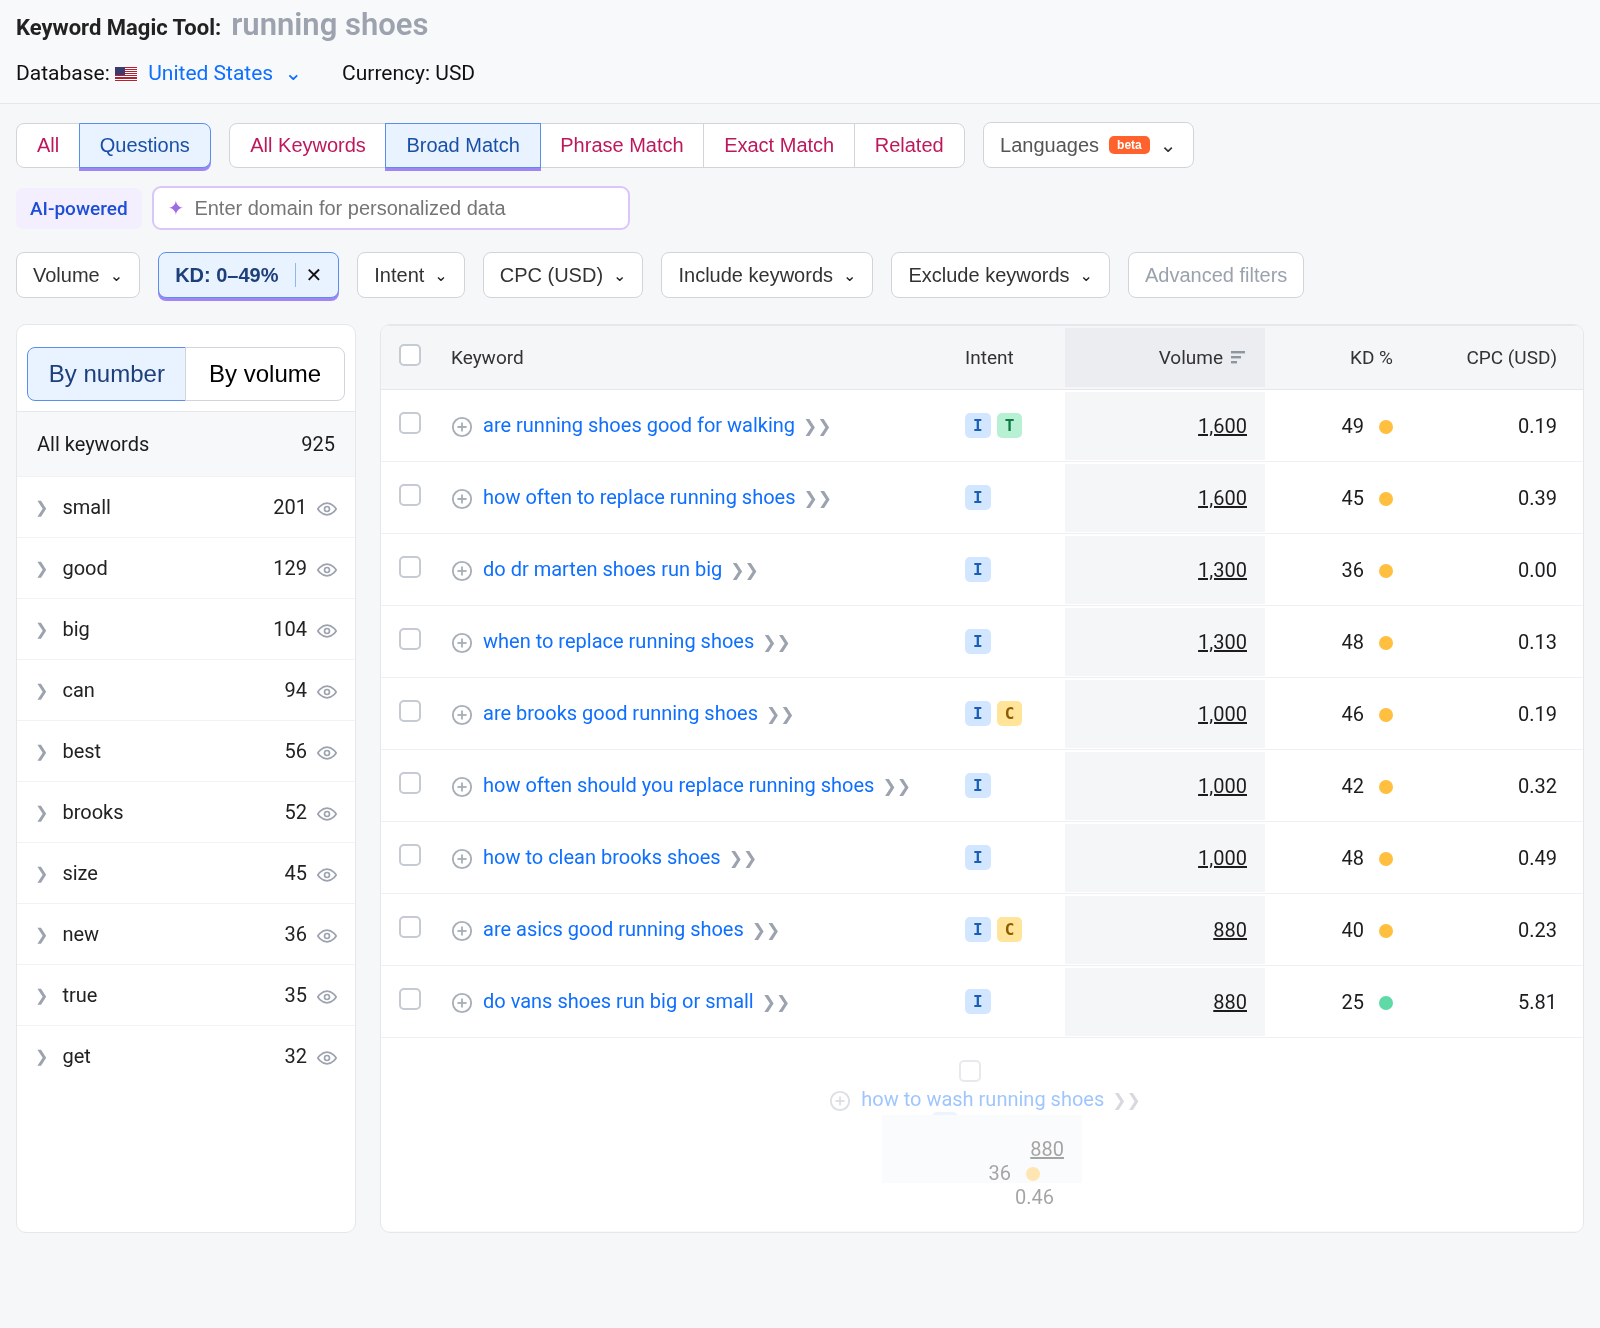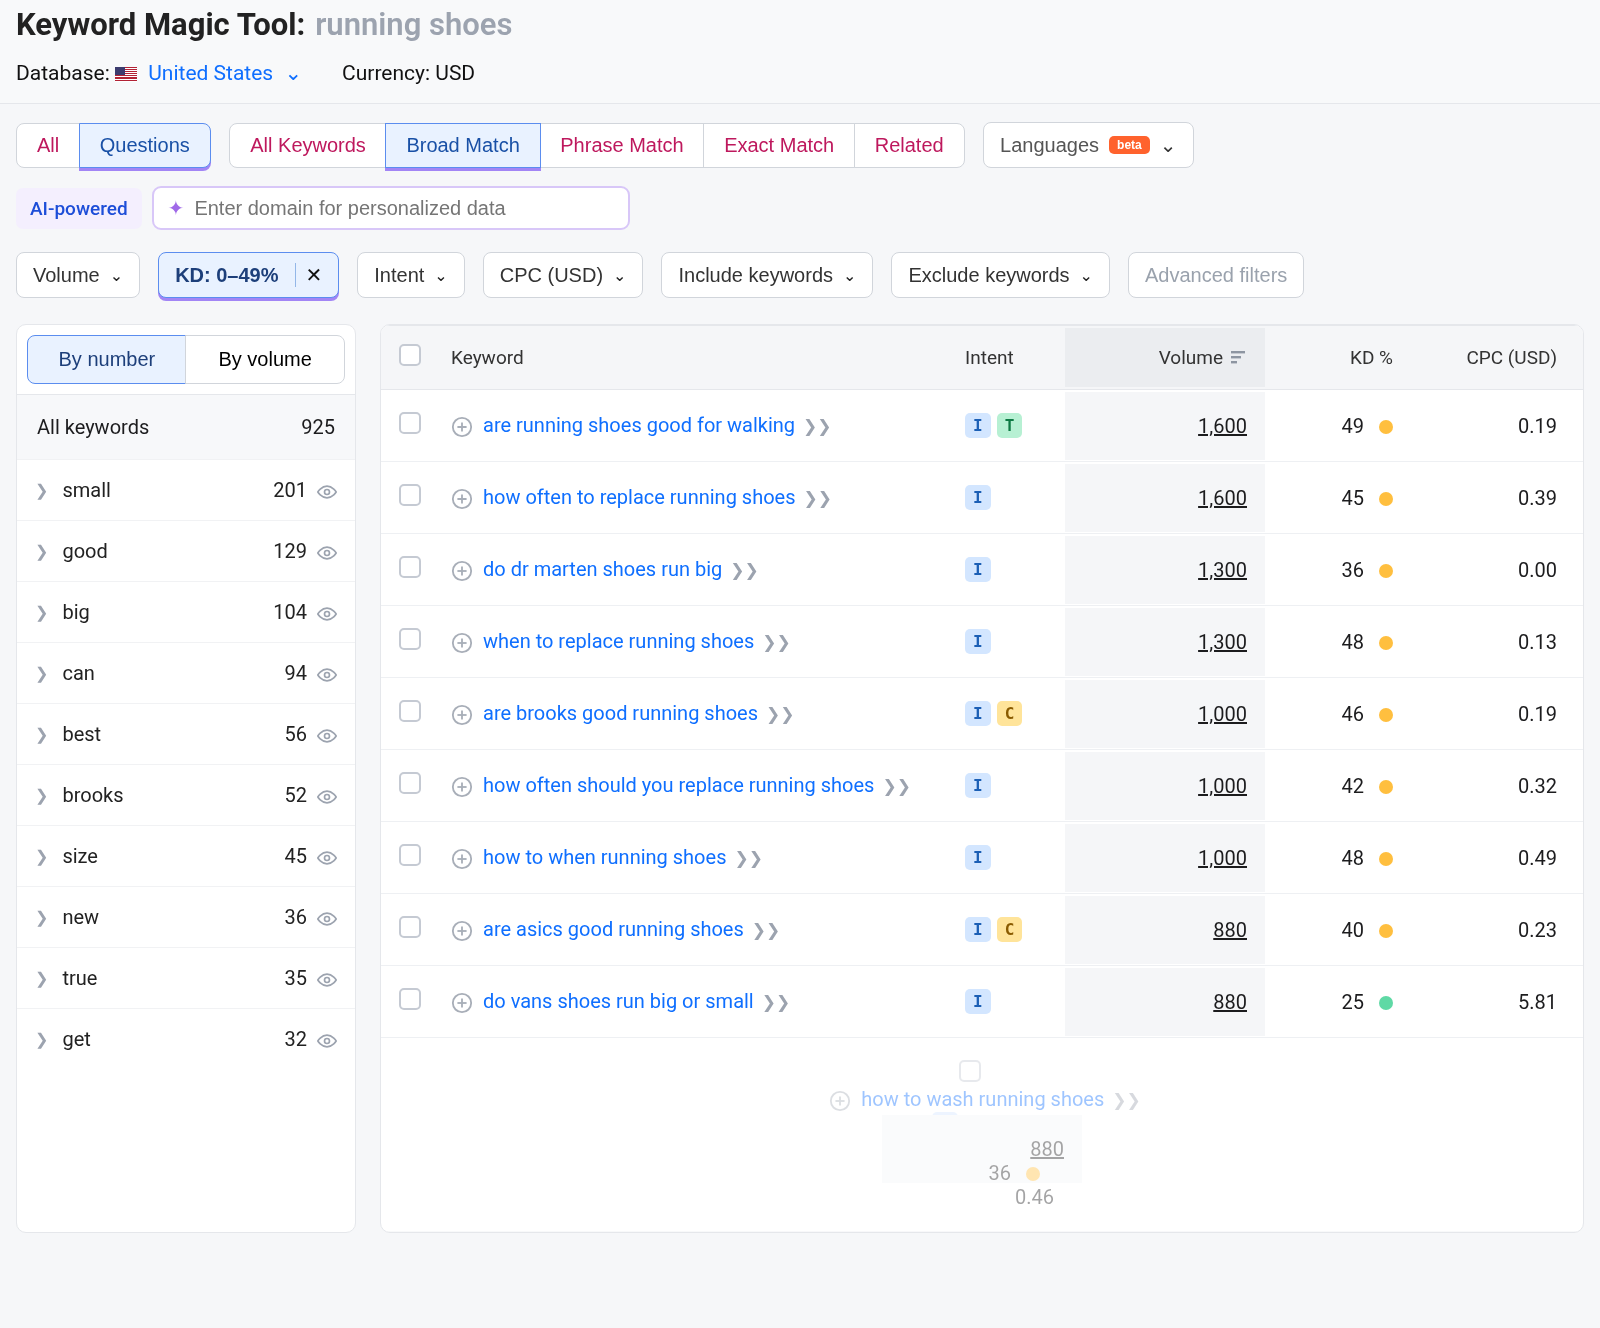--- a/index.html
+++ b/index.html
@@ -12,21 +12,21 @@
     height: 1328px;
     overflow: hidden;
   }
   
   .header {
     padding: 6px 16px 0 16px;
     background: #f8f9fa;
     border-bottom: 1px solid #e5e7eb;
   }
   .title-row { display: flex; align-items: baseline; gap: 10px; }
-  .title-label { font-size: 31px; font-weight: 700; color: #222; }
+  .title-label { font-size: 22px; font-weight: 700; color: #222; }
   .title-keyword { font-size: 31px; font-weight: 600; color: #9ca3af; }
   .meta-row { display: flex; align-items: center; gap: 40px; padding: 18px 0 18px 0; font-size: 21px; }
   .meta-label { color: #111; }
   .flag { display: inline-block; width: 22px; height: 15px;
           background: linear-gradient(to bottom, #b22234 0 7%, #fff 7% 14%, #b22234 14% 21%, #fff 21% 28%, #b22234 28% 35%, #fff 35% 42%, #b22234 42% 49%, #fff 49% 56%, #b22234 56% 63%, #fff 63% 70%, #b22234 70% 77%, #fff 77% 84%, #b22234 84% 91%, #fff 91% 100%);
           position: relative; vertical-align: middle; margin-right:6px;}
   .flag::before{content:"";position:absolute;left:0;top:0;width:10px;height:8px;background:#3c3b6e;}
   .db-link { color: #0f6fff; cursor: pointer; }
   .chev { color:#0f6fff; margin-left:6px;}
   
@@ -69,21 +69,21 @@
   .fbtn.kd .close{margin-left:6px;padding-left:10px;border-left:1.5px solid #93b7e8;font-weight:400;color:#111;}
   .adv{color:#9aa2ad;}
   
   .main{display:flex;gap:24px;padding:26px 16px 0 16px;}
   
   .side{
     width:340px;background:#fff;border:1px solid #e5e7eb;border-radius:10px;flex-shrink:0;
     display:flex;flex-direction:column;overflow:hidden;
   }
   .side-toggles{display:flex;border-bottom:1px solid #e5e7eb;padding:10px;gap:0;}
-  .stoggle{flex:1;text-align:center;padding:12px 8px;font-size:20px;border:1.5px solid #d1d5db;cursor:pointer;background:#fff;}
+  .stoggle{flex:1;text-align:center;padding:12px 8px;font-size:24px;border:1.5px solid #d1d5db;cursor:pointer;background:#fff;margin-top:12px;}
   .stoggle:first-child{border-top-left-radius:8px;border-bottom-left-radius:8px;}
   .stoggle:last-child{border-top-right-radius:8px;border-bottom-right-radius:8px;margin-left:-1.5px;}
   .stoggle.on{background:#e9f2ff;border-color:#5b8def;color:#1d3f7a;font-weight:500;}
   .side-allrow{display:flex;justify-content:space-between;align-items:center;padding:20px 20px;background:#f7f8fa;font-size:20px;}
   .side-list{flex:1;overflow:auto;position:relative;}
   .side-list::-webkit-scrollbar{width:10px;}
   .side-list::-webkit-scrollbar-thumb{background:#c3c7ce;border-radius:5px;}
   .srow{display:flex;align-items:center;padding:18px 18px;border-top:1px solid #f1f2f4;font-size:20px;cursor:pointer;}
   .srow .schev{color:#9ca3af;margin-right:14px;font-size:16px;}
   .srow .slabel{flex:1;color:#222;}
@@ -425,21 +425,21 @@
           <div class="rc-vol">1,000</div>
           <div class="col-kd">42 <span class="kddot kd-orange"></span></div>
           <div class="col-cpc">0.32</div>
         </div>
         <div class="trow">
           <div class="col-chk"><span class="chk"></span></div>
           <div class="col-kw"><span class="plus"><svg width="22" height="22" viewBox="0 0 24 24" fill="none" stroke="#a8aeb8" stroke-width="2">
                 <circle cx="12" cy="12" r="10"></circle>
                 <line x1="12" y1="7" x2="12" y2="17"></line>
                 <line x1="7" y1="12" x2="17" y2="12"></line>
-              </svg></span><span class="kwlink">how to when running shoes</span><span class="dblchev">❯❯</span></div>
+              </svg></span><span class="kwlink">how to clean brooks shoes</span><span class="dblchev">❯❯</span></div>
           <div class="col-intent">
             <div class="intents">
               <span class="ibadge ib-I">I</span>
             </div>
           </div>
           <div class="rc-vol">1,000</div>
           <div class="col-kd">48 <span class="kddot kd-orange"></span></div>
           <div class="col-cpc">0.49</div>
         </div>
         <div class="trow">

